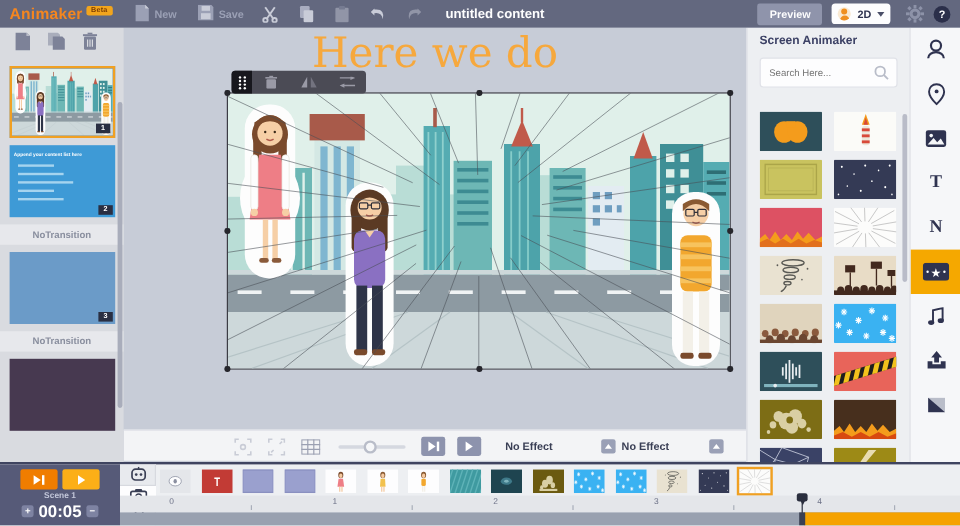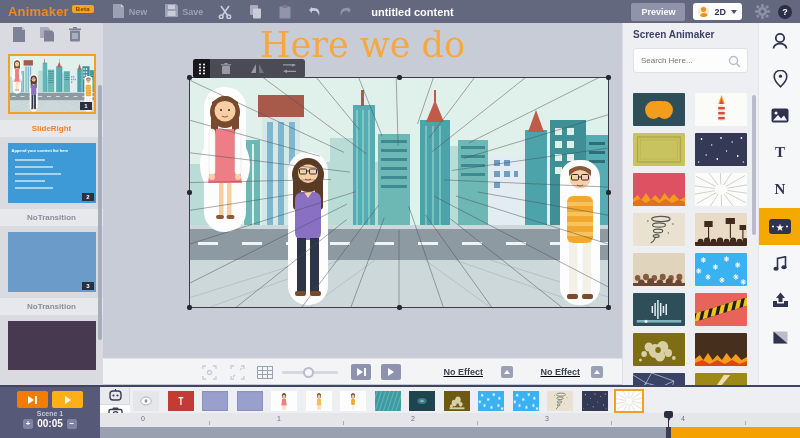--- a/index.html
+++ b/index.html
@@ -49,21 +49,21 @@
   .slide-title { position:absolute; left:0; right:0; top:2px; text-align:center; font-family:"DejaVu Serif",serif; font-size:35px; color:#f6a83d; cursor:pointer; }
   .scene-box { position:absolute; left:87px; top:55px; width:418px; height:229px; outline:1px solid #3c3c44; cursor:move; }
   .scene-box > svg.fill { position:absolute; inset:0; width:100%; height:100%; }
   .overlay-lines { position:absolute; inset:0; width:100%; height:100%; pointer-events:none; }
   .handle { position:absolute; width:5px; height:5px; background:#26262c; border-radius:2px; z-index:5; cursor:pointer; }
   .float-tools { position:absolute; left:90px; top:36px; width:112px; height:19px; background:#4b4b55; border-radius:3px; display:flex; align-items:center; z-index:8; }
   .ft-handle { width:17px; height:19px; background:#17171d; border-radius:3px 0 0 3px; display:flex; align-items:center; justify-content:center; cursor:grab; }
   .ft-btn { flex:1; display:flex; align-items:center; justify-content:center; cursor:pointer; }
 
   .canvas-toolbar { position:absolute; left:0; bottom:1px; width:100%; height:26px; background:#f3f4f6; border-top:1px solid #e0e2e8; }
-  .ct-item { position:absolute; top:0; height:26px; display:flex; align-items:center; justify-content:flex-end; cursor:pointer;text-decoration:underline; }
+  .ct-item { position:absolute; top:0; height:26px; display:flex; align-items:center; justify-content:flex-start; cursor:pointer; }
   .slider-track { position:absolute; left:179px; top:12px; width:56px; height:3px; background:#d5d8e0; border-radius:2px; }
   .slider-knob { position:absolute; left:200px; top:7.5px; width:11px; height:11px; background:#f6f7f9; border:2px solid #b9bdc9; border-radius:50%; cursor:pointer; }
   .mini-play { width:20px; height:16px; background:#8d93ad; border-radius:2px; display:flex; align-items:center; justify-content:center; gap:1px; cursor:pointer; }
   .mini-play .tri { width:0; height:0; border-top:4px solid transparent; border-bottom:4px solid transparent; border-left:6px solid #fff; }
   .mini-play .bar { width:2px; height:8px; background:#fff; }
   .ne-label { font-size:9px; font-weight:bold; color:#3a3f55; }
   .ne-caret { width:12px; height:12px; background:#9aa0b6; border-radius:2px; display:flex; align-items:center; justify-content:center; cursor:pointer; }
   .ne-caret:before { content:""; width:0; height:0; border-left:3px solid transparent; border-right:3px solid transparent; border-bottom:4px solid #fff; }
 
   
@@ -88,21 +88,21 @@
   .tl-left { position:absolute; left:0; top:0; width:100px; height:53px; background:#565a78; }
   .tl-buttons { display:flex; gap:4px; padding:4px 0 0 17px; }
   .tl-play { width:31px; height:17px; border-radius:2px; display:flex; align-items:center; justify-content:center; gap:1px; cursor:pointer; }
   .tl-play.o1 { background:#f07d00; }
   .tl-play.o2 { background:#fcaf17; }
   .tl-play .tri { width:0; height:0; border-top:4px solid transparent; border-bottom:4px solid transparent; border-left:6px solid #fff; }
   .tl-play .bar { width:2px; height:8px; background:#fff; }
   .tl-scene { text-align:center; font-size:7px; font-weight:bold; color:#c3c7da; padding-top:2px; }
   .tl-timectl { display:flex; align-items:center; justify-content:center; gap:4px; padding-top:1px; }
   .tstep { width:10px; height:10px; background:#7e83a2; color:#fff; border-radius:2px; font-size:8px; font-weight:bold; display:flex; align-items:center; justify-content:center; cursor:pointer; line-height:1; }
-  .tl-time { color:#fff; font-size:10px; font-weight:bold; }
+  .tl-time { color:#fff; font-size:14px; font-weight:bold; }
   .tl-iconcol { position:absolute; left:100px; top:0; width:30px; height:53px; background:#e8eaee; border-right:1px solid #d7d9df; }
   .tl-iconcell { width:30px; height:17.6px; display:flex; align-items:center; justify-content:center; border-bottom:1px solid #d7d9df; cursor:pointer; }
   .tl-iconcell.on { background:#fdfdfe; }
   .tl-items { position:absolute; left:130px; top:2px; height:24px; }
   .tl-item { position:absolute; top:2px; width:26px; height:20px; overflow:hidden; cursor:pointer; }
   .tl-item.sel { outline:2px solid #f0a022; }
   .tl-item svg { display:block; width:100%; height:100%; }
   .tl-ruler { position:absolute; left:100px; top:26px; width:700px; height:14px; background:#e4e6ea; }
   .ruler-num { position:absolute; top:2px; font-size:7px; color:#6b7086; }
   .ruler-tick { position:absolute; top:8px; width:1px; height:4px; background:#a9aeba; }
@@ -401,21 +401,20 @@
             </g>
           </svg></span>
     </div>
     <div class="scene-list">
         <div class="scene-thumb sel">
           <svg class="fill" viewBox="0 0 418 229" preserveAspectRatio="none">
             <use href="#cityscape"></use>
           </svg>
           <span class="num-badge">1</span>
         </div>
-        <div class="trans-label orange">SlideRight</div>
         <div class="scene-thumb slide2">
           <span class="s2-head">Append your content list here</span>
           <span class="s2-line" style="top:16px;width:30px"></span>
           <span class="s2-line" style="top:23px;width:38px"></span>
           <span class="s2-line" style="top:30px;width:46px"></span>
           <span class="s2-line" style="top:37px;width:30px"></span>
           <span class="s2-line" style="top:44px;width:38px"></span>
           <span class="num-badge">2</span>
         </div>
         <div class="trans-label">NoTransition</div>

